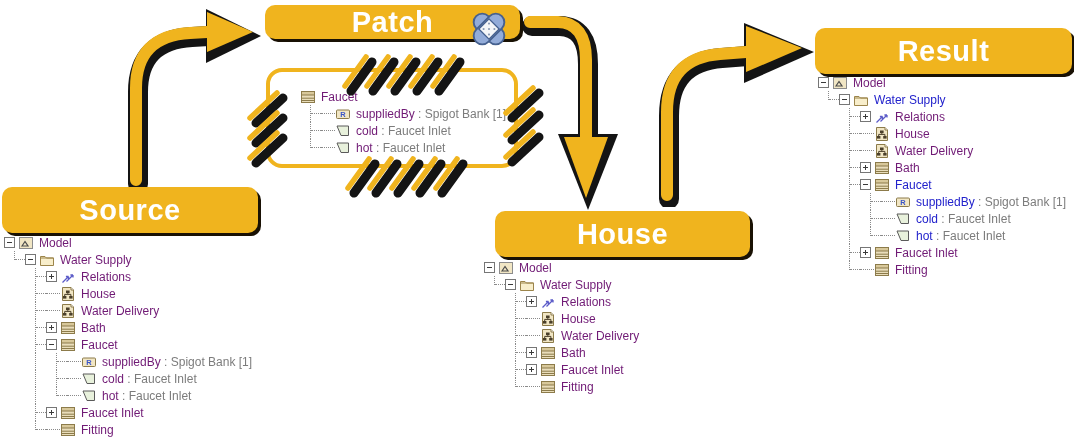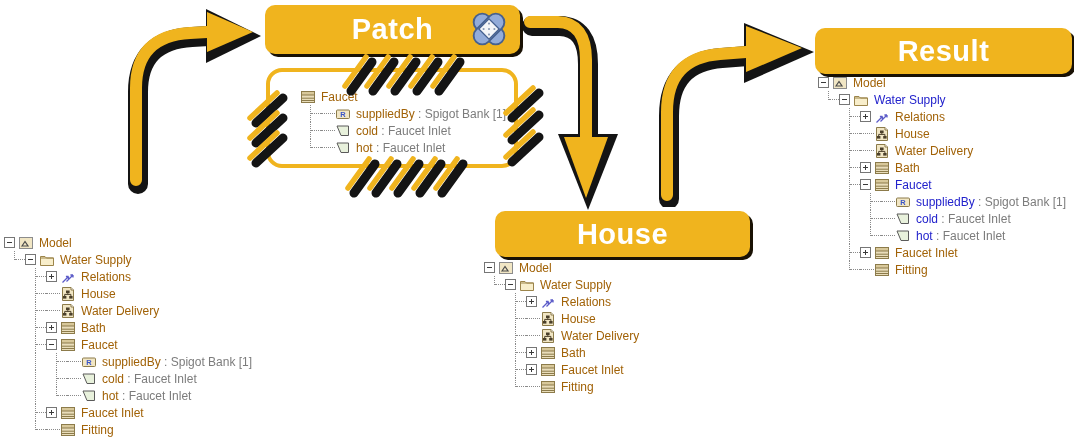--- a/index.html
+++ b/index.html
@@ -4,21 +4,21 @@
 <style>
   html,body{margin:0;padding:0;background:#fff;}
   #stage{position:relative;width:1074px;height:442px;background:#fff;overflow:hidden;
          font-family:"Liberation Sans",sans-serif;}
 
   
   .banner{position:absolute;background:#F0B41E;border-radius:10px;
           box-shadow:3px 3px 0 #191104;display:flex;align-items:center;justify-content:center;}
   .banner .btitle{color:#fff;font-weight:bold;font-size:29px;letter-spacing:.5px;line-height:1;}
   #banner-source{left:2px;top:187px;width:256px;height:46px;}
-  #banner-patch {left:265px;top:5px;width:255px;height:49px;}
+  #banner-patch {left:265px;top:5px;width:255px;height:34px;}
   #banner-target{left:495px;top:211px;width:255px;height:46px;}
   #banner-result{left:815px;top:28px;width:257px;height:46px;}
   #bandage{position:absolute;right:10px;top:3px;}
 
   
   #patch-box{position:absolute;left:266px;top:68px;width:252px;height:100px;
              box-sizing:border-box;border:4px solid #F0B41E;border-radius:16px;background:#fff;}
   #patch-tree{position:absolute;left:30px;top:16px;}
 
   
@@ -32,21 +32,21 @@
   .gc.l::before{content:"";position:absolute;left:10px;top:0;height:9px;border-left:1px dotted #8a8a8a;}
   .gc.t::after,.gc.l::after{content:"";position:absolute;left:11px;right:0;top:8px;border-top:1px dotted #8a8a8a;}
   .gc.h{width:14px;}
   .gc.h::after{content:"";position:absolute;left:0;right:0;top:8px;border-top:1px dotted #8a8a8a;}
   .gc.ec{width:14px;display:flex;align-items:center;}
   .expbox{width:9px;height:9px;border:1px solid #767676;background:#fff;position:relative;flex:none;}
   .expbox::before{content:"";position:absolute;left:2px;right:2px;top:4px;border-top:1px solid #3a3a3a;}
   .expbox.plus::after{content:"";position:absolute;top:2px;bottom:2px;left:4px;border-left:1px solid #3a3a3a;}
   .ticon{width:16px;height:16px;margin-right:5px;flex:none;}
   .ticon svg{display:block;}
-  .tlabel{font-size:12px;color:#a16207;}
+  .tlabel{font-size:12px;color:#701a75;}
   .tlabel.b{font-weight:normal;}
   .tlabel.blue{color:#2222CC;}
   .tsuffix{font-size:12px;color:#7C7C7C;white-space:pre;}
 
   
   .arrow,.stitches{position:absolute;pointer-events:none;}
   #arrow1{left:55px;top:0px;}
   #arrow2{left:520px;top:8px;}
   #arrow3{left:628px;top:12px;}
   #stitches{left:230px;top:40px;}
@@ -76,20 +76,23 @@
 
   <svg id="arrow3" class="arrow" width="195" height="195">
     <g transform="translate(2,4)" fill="#141414">
       <path d="M 39 183 L 39 100 Q 39 46 92 42 L 118 40" fill="none" stroke="#141414" stroke-width="20" stroke-linecap="round" stroke-linejoin="round"></path>
       <polygon points="114,7 114,67 184,36"></polygon>
     </g>
     <path d="M 39 183 L 39 100 Q 39 46 92 42 L 118 40" fill="none" stroke="#F0B41E" stroke-width="12" stroke-linecap="round" stroke-linejoin="round"></path>
     <polygon points="118,14 118,60 174,36" fill="#F0B41E"></polygon>
   </svg>
 
+  <div class="banner" id="banner-source">
+    <span class="btitle">Source</span>
+  </div>
 
   <div class="banner" id="banner-patch">
     <span class="btitle">Patch</span>
     <svg id="bandage" width="42" height="42" viewBox="0 0 44 44">
       <g transform="rotate(45 22 22)">
         <rect x="3" y="13" width="38" height="18" rx="9" fill="#93ACD9" stroke="#46618F" stroke-width="2"></rect>
       </g>
       <g transform="rotate(-45 22 22)">
         <rect x="3" y="13" width="38" height="18" rx="9" fill="#93ACD9" stroke="#46618F" stroke-width="2"></rect>
       </g>

